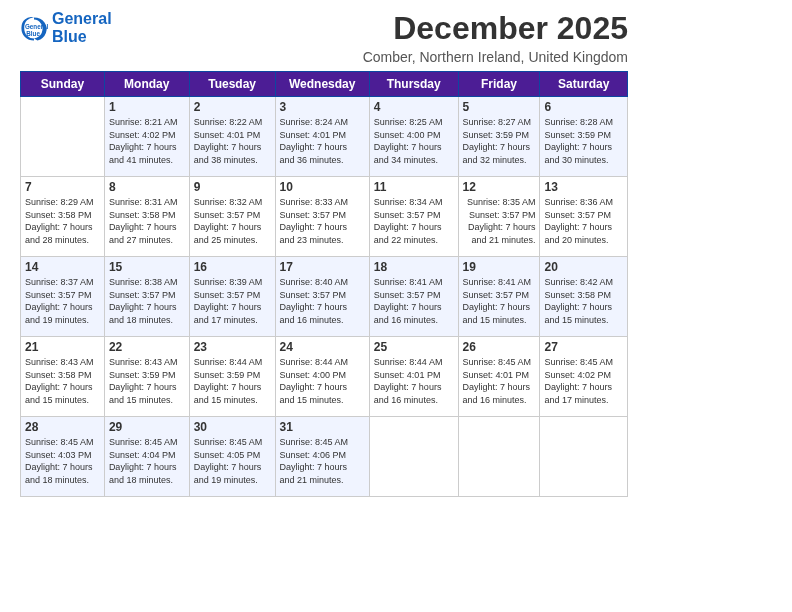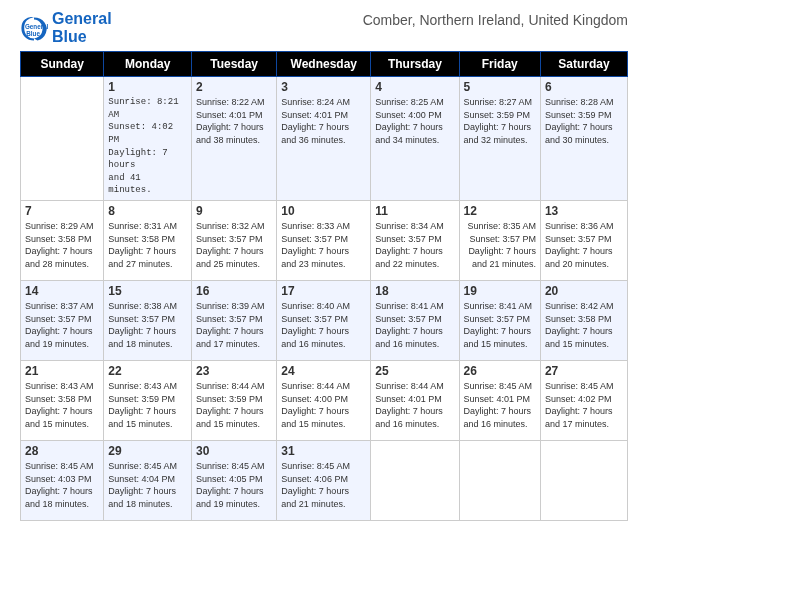--- a/index.html
+++ b/index.html
@@ -5,21 +5,21 @@
     * { box-sizing: border-box; margin: 0; padding: 0; }
     body { font-family: Arial, sans-serif; background: #fff; width: 792px; height: 612px; overflow: hidden; }
     .container { width: 648px; padding: 10px 20px; }
     .header { display: flex; align-items: flex-start; justify-content: space-between; margin-bottom: 4px; }
     .logo { display: flex; align-items: center; }
     .logo-icon { width: 28px; height: 28px; margin-right: 4px; }
     .title-block { text-align: right; }
     .month-title { font-size: 32px; font-weight: bold; color: #333; }
     .location { font-size: 14px; color: #555; margin-top: 2px; }
     .calendar { width: 100%; border-collapse: collapse; margin-top: 6px; }
-    .calendar th { background: #000000; color: #fff; font-size: 12px; font-weight: bold; text-align: center; padding: 5px 2px; border: 1px solid #0d47a1; }
+    .calendar th { background: #4c1d95; color: #fff; font-size: 12px; font-weight: bold; text-align: center; padding: 5px 2px; border: 1px solid #0d47a1; }
     .calendar td { border: 1px solid #ccc; vertical-align: top; padding: 3px 4px; font-size: 9.5px; color: #333; width: 113px; height: 80px; }
     .calendar td.empty { background: #fff; }
     .day-num { font-size: 12px; font-weight: bold; display: block; margin-bottom: 2px; }
     .day-info { font-size: 9px; line-height: 1.4; color: #333; }
     .stripe { background: #f0f4ff; }
     .no-stripe { background: #fff; }
   </style>
 </head>
 <body>
 
@@ -31,20 +31,21 @@
         <path d="M20 5 Q14 5 10 9 Q6 13 6 20 Q6 27 10 31 Q14 35 20 35 L20 38 Q12 38 7 33 Q2 28 2 20 Q2 12 7 8 Q12 3 20 5 Z" fill="#1565c0"></path>
         <text x="7" y="22" font-size="9" font-weight="bold" fill="#1565c0" font-family="Arial">General</text>
         <text x="9" y="31" font-size="9" font-weight="bold" fill="#1565c0" font-family="Arial">Blue</text>
       </svg>
       <div style="display:flex;flex-direction:column;line-height:1.1;">
         <span style="font-size:16px;font-weight:bold;color:#1565c0;">General</span>
         <span style="font-size:16px;font-weight:bold;color:#1565c0;">Blue</span>
       </div>
     </div>
     <div class="title-block">
+      <div class="month-title">December 2025</div>
       <div class="location">Comber, Northern Ireland, United Kingdom</div>
     </div>
   </div>
 
   <table class="calendar">
     <thead>
       <tr>
         <th>Sunday</th>
         <th>Monday</th>
         <th>Tuesday</th>
@@ -52,21 +53,21 @@
         <th>Thursday</th>
         <th>Friday</th>
         <th>Saturday</th>
       </tr>
     </thead>
     <tbody id="calendar-body">
     <tr>
           <td class="stripe empty"></td>
           <td class="stripe">
             <span class="day-num">1</span>
-            <div class="day-info" style="white-space: pre-line; font-family: Liberation Mono, monospace;">Sunrise: 8:21 AM
+            <div class="day-info" style="white-space: pre-line;">Sunrise: 8:21 AM
 Sunset: 4:02 PM
 Daylight: 7 hours
 and 41 minutes.</div>
           </td>
           <td class="stripe">
             <span class="day-num">2</span>
             <div class="day-info" style="white-space: pre-line;">Sunrise: 8:22 AM
 Sunset: 4:01 PM
 Daylight: 7 hours
 and 38 minutes.</div>

